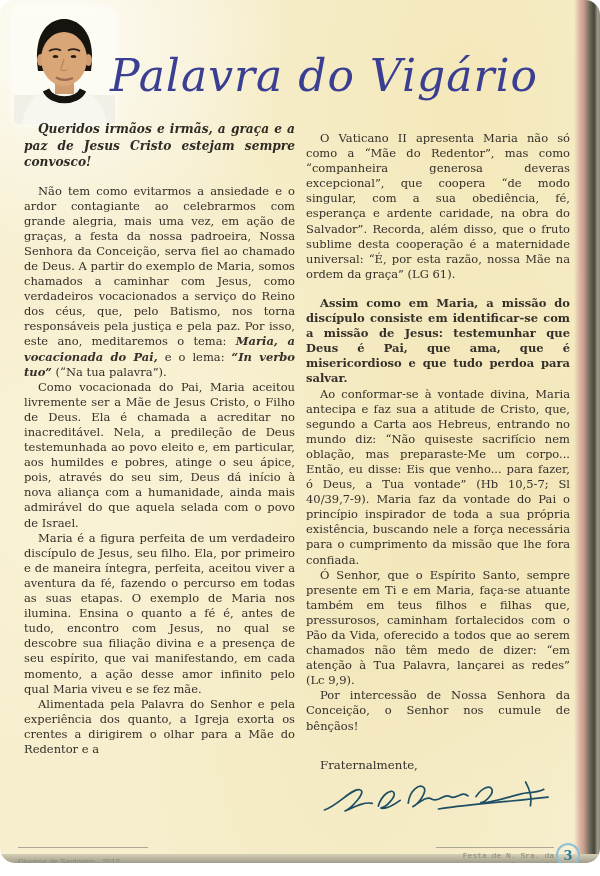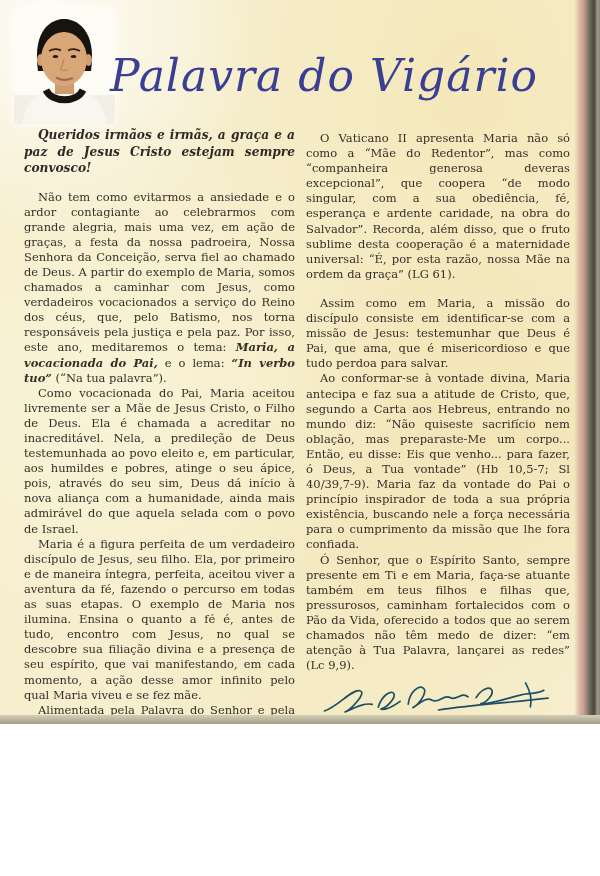--- a/index.html
+++ b/index.html
@@ -1,42 +1,43 @@
 <!DOCTYPE html>
 <html lang="pt" style="--title_ink: #3a3f92; --body_ink: #35302a; --signature_ink: #1d4e63; --circle_blue: #8cc0d6; --page_number_blue: #2f7d9e; --background: #f6eecd;"><head>
 <meta charset="utf-8">
 <style>
   html,body{margin:0;padding:0;}
   .page{
-    position:relative;width:600px;height:724px;overflow:hidden;
+    position:relative;width:600px;height:863px;overflow:hidden;
     font-family:"DejaVu Serif",serif;color:var(--body_ink,#35302a);
     background:
       radial-gradient(circle at 8% 4%, rgba(255,255,255,0.85), rgba(255,255,255,0) 24%),
       radial-gradient(ellipse at 78% 12%, rgba(240,218,140,0.30), rgba(240,218,140,0) 42%),
       radial-gradient(ellipse at 15% 55%, rgba(252,246,220,0.55), rgba(252,246,220,0) 45%),
       radial-gradient(ellipse at 60% 78%, rgba(238,220,160,0.30), rgba(238,220,160,0) 48%),
       radial-gradient(ellipse at 90% 60%, rgba(236,214,150,0.35), rgba(236,214,150,0) 40%),
       #f6eecd;
+    border-radius: 15px;
   }
   .edge{position:absolute;top:0;right:0;width:26px;height:100%;z-index:4;
     background:linear-gradient(to right, rgba(221,180,163,0) 0%, #ddb4a3 22%, #c79d8c 38%, #6e6c5e 60%, #474639 78%, #9c998a 90%, #8a8778 100%);}
   .bottom-edge{position:absolute;left:0;bottom:0;width:100%;height:9px;z-index:5;
     background:linear-gradient(to bottom,#d5cfb5,#a19d8b);}
   .photo{position:absolute;left:14px;top:9px;width:101px;height:115px;border-radius:4px;overflow:hidden;
     box-shadow:0 0 10px rgba(255,255,255,0.9);}
   .title{position:absolute;left:110px;top:50px;margin:0;font-weight:normal;
     font-size:44px;font-style:italic;letter-spacing:1px;color:var(--title_ink,#3a3f92);
     font-family:"DejaVu Serif",serif;}
-  .col-left{position:absolute;left:24px;top:127px;width:271px;}
+  .col-left{position:absolute;left:24px;top:121px;width:271px;}
   .col-right{position:absolute;left:306px;top:131px;width:264px;}
   .greeting{margin:0 0 13px 0;font-size:12.2px;line-height:16.5px;font-weight:bold;font-style:italic;
     text-indent:14px;text-align:justify;color:#2e2a24;}
   .para{margin:0;font-size:11.5px;line-height:15.1px;text-align:justify;text-indent:14px;}
   .para.no-indent{text-indent:0;}
-  .para.gap-before{margin-top:14px;}
+  .para.gap-before{margin-top:14px;font-weight:bold;}
   .emph{font-weight:bold;font-style:italic;}
   .closing{margin:24px 0 0 0;font-size:11.8px;text-indent:14px;}
   .sig-block{margin-top:4px;text-align:center;}
   .sig-svg{display:block;margin:2px auto 0 auto;transform:rotate(-2deg);}
   .footer-left{position:absolute;left:18px;top:847px;width:130px;border-top:1px solid #aaa795;
     padding-top:9px;font-size:8px;color:#8b887a;font-family:"Liberation Sans",sans-serif;z-index:6;}
   .footer-right{position:absolute;right:46px;top:847px;width:118px;border-top:1px solid #aaa795;
     padding-top:3px;font-size:8px;color:#8b887a;text-align:right;font-family:Liberation Mono, monospace;z-index:6;}
   .page-num{position:absolute;right:20px;top:843px;width:20px;height:20px;border:2px solid var(--circle_blue,#8cc0d6);
     border-radius:50%;display:flex;align-items:center;justify-content:center;
@@ -80,21 +81,23 @@
         <p class="para"><span>Alimentada pela Palavra do Senhor e pela experiência dos quanto, a Igreja exorta os crentes a dirigirem o olhar para a Mãe do Redentor e a</span></p>
       </div>
   </div>
 
   <div class="col-right">
     <div>
         <p class="para"><span>O Vaticano II apresenta Maria não só como a “Mãe do Redentor”, mas como “companheira generosa deveras excepcional”, que coopera “de modo singular, com a sua obediência, fé, esperança e ardente caridade, na obra do Salvador”. Recorda, além disso, que o fruto sublime desta cooperação é a maternidade universal: “É, por esta razão, nossa Mãe na ordem da graça” (LG 61).</span></p>
         <p class="para gap-before"><span>Assim como em Maria, a missão do discípulo consiste em identificar-se com a missão de Jesus: testemunhar que Deus é Pai, que ama, que é misericordioso e que tudo perdoa para salvar.</span></p>
         <p class="para"><span>Ao conformar-se à vontade divina, Maria antecipa e faz sua a atitude de Cristo, que, segundo a Carta aos Hebreus, entrando no mundo diz: “Não quiseste sacrifício nem oblação, mas preparaste-Me um corpo... Então, eu disse: Eis que venho... para fazer, ó Deus, a Tua vontade” (Hb 10,5-7; Sl 40/39,7-9). Maria faz da vontade do Pai o princípio inspirador de toda a sua própria existência, buscando nele a força necessária para o cumprimento da missão que lhe fora confiada.</span></p>
         <p class="para"><span>Ó Senhor, que o Espírito Santo, sempre presente em Ti e em Maria, faça-se atuante também em teus filhos e filhas que, pressurosos, caminham fortalecidos com o Pão da Vida, oferecido a todos que ao serem chamados não têm medo de dizer: “em atenção à Tua Palavra, lançarei as redes” (Lc 9,9).</span></p>
+        <p class="para"><span>Por intercessão de Nossa Senhora da Conceição, o Senhor nos cumule de bênçãos!</span></p>
       </div>
+    <p class="closing">Fraternalmente,</p>
     <div class="sig-block">
       <svg class="sig-svg" width="236" height="40" viewBox="0 0 236 40">
         <g stroke="#1d4e63" stroke-width="1.7" fill="none" stroke-linecap="round">
           <path d="M4,30 C18,26 32,9 40,11 C48,13 30,30 24,32 C34,28 44,23 52,25"></path>
           <path d="M58,28 C62,16 72,11 74,15 C76,19 66,30 60,30 C66,32 74,27 80,23"></path>
           <path d="M88,26 C90,13 100,7 104,11 C108,15 98,28 92,30 C100,26 106,19 112,23 C118,27 124,17 130,21 C136,25 142,15 148,21"></path>
           <path d="M118,33 C152,29 192,28 228,25"></path>
           <path d="M156,22 C162,13 170,11 172,15 C174,19 166,28 160,28 C168,30 190,23 200,21 C208,19 216,21 224,17"></path>
           <path d="M206,9 C210,17 212,26 210,33"></path>
         </g>

